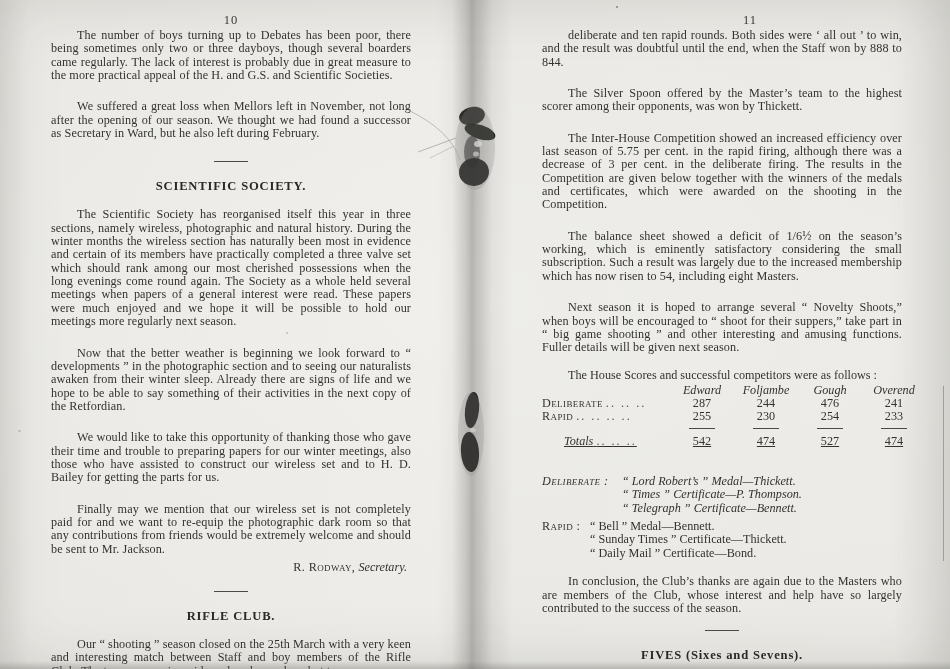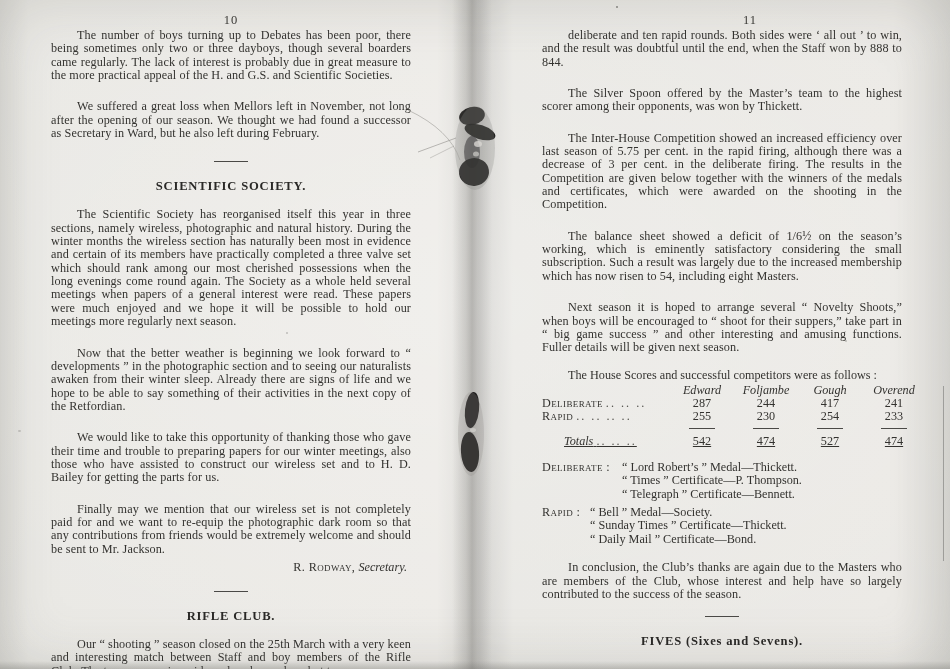--- a/index.html
+++ b/index.html
@@ -66,21 +66,21 @@
   .hs-head .hs-col{font-style:italic;}
   .dots{letter-spacing:2px;color:#55544f;}
   .hs-rules{height:9px;align-items:center;}
   .hs-rules .rule{display:block;width:26px;height:1px;background:#4a4946;margin:0 auto;}
   .hs-totals{margin-top:2px;text-decoration:underline;}
   .hs-totals .t-label{font-style:italic;padding-left:22px;}
   
   .award-group{position:relative;font-size:12.2px;line-height:13.4px;color:#33322f;margin:0;}
   .award-label{position:absolute;left:0;top:0;white-space:nowrap;}
   .award-items{list-style:none;margin:0;padding:0;}
-  .award-deliberate{margin-top:13px;}
+  .award-deliberate{margin-top:27px;font-style:italic;}
   .award-deliberate .award-items{padding-left:80px;}
   .award-rapid{margin-top:5px;}
   .award-rapid .award-items{padding-left:48px;}
   .conclusion{margin-top:15px !important;}
   
   .blot{position:absolute;pointer-events:none;}
   .scratch{position:absolute;pointer-events:none;}
   .edge-line{position:absolute;left:943px;top:386px;width:1px;height:175px;background:rgba(90,90,86,0.45);}
   .speck{position:absolute;border-radius:50%;background:rgba(60,58,54,0.55);}
 </style>
@@ -113,37 +113,37 @@
     <p class="body">Our “ shooting ” season closed on the 25th March with a very keen and interesting match between Staff and boy members of the Rifle Club.  The teams were six a side and each member shot ten</p>
   </div>
 
   <div class="page-col page-right-col">
     <div class="pagenum pagenum-right">11</div>
 
     <p class="body first-para" style="">deliberate and ten rapid rounds.  Both sides were ‘ all out ’ to win, and the result was doubtful until the end, when the Staff won by 888 to 844.</p>
     <p class="body">The Silver Spoon offered by the Master’s team to the highest scorer among their opponents, was won by Thickett.</p>
     <p class="body">The Inter-House Competition showed an increased efficiency over last season of 5.75 per cent. in the rapid firing, although there was a decrease of 3 per cent. in the deliberate firing.  The results in the Competition are given below together with the winners of the medals and certificates, which were awarded on the shooting in the Competition.</p>
     <p class="body">The balance sheet showed a deficit of 1/6½ on the season’s working, which is eminently satisfactory considering the small subscription.  Such a result was largely due to the increased membership which has now risen to 54, including eight Masters.</p>
-    <p class="body" style="margin-bottom:14px;">Next season it is hoped to arrange several “ Novelty Shoots,” when boys will be encouraged to “ shoot for their suppers,” take part in “ big game success ” and other interesting and amusing functions.  Fuller details will be given next season.</p>
+    <p class="body" style="margin-bottom:14px;">Next season it is hoped to arrange several “ Novelty Shoots,” when boys will be encouraged to “ shoot for their suppers,” take part in “ big game shooting ” and other interesting and amusing functions.  Fuller details will be given next season.</p>
 
     <div class="hs-intro">The House Scores and successful competitors were as follows :</div>
 
     <div class="hs-table">
       <div class="hs-row hs-head">
         <span class="hs-label"></span>
         <span class="hs-col">Edward</span>
         <span class="hs-col">Foljambe</span>
         <span class="hs-col">Gough</span>
         <span class="hs-col">Overend</span>
       </div>
       <div class="hs-row">
         <span class="hs-label"><span class="sc">Deliberate</span> <span class="dots">..   ..   ..</span></span>
         <span class="hs-col">287</span>
         <span class="hs-col">244</span>
-        <span class="hs-col">417</span>
+        <span class="hs-col">476</span>
         <span class="hs-col">241</span>
       </div>
       <div class="hs-row">
         <span class="hs-label"><span class="sc">Rapid</span> <span class="dots">..   ..   ..   ..</span></span>
         <span class="hs-col">255</span>
         <span class="hs-col">230</span>
         <span class="hs-col">254</span>
         <span class="hs-col">233</span>
       </div>
       <div class="hs-row hs-rules">
@@ -175,21 +175,21 @@
       <ul class="award-items">
         <li>“ Lord Robert’s ” Medal—Thickett.</li>
         <li>“ Times ” Certificate—P. Thompson.</li>
         <li>“ Telegraph ” Certificate—Bennett.</li>
       </ul>
     </div>
 
     <div class="award-group award-rapid">
       <span class="award-label sc">Rapid :</span>
       <ul class="award-items">
-        <li>“ Bell ” Medal—Society.</li>
+        <li>“ Bell ” Medal—Bennett.</li>
         <li>“ Sunday Times ” Certificate—Thickett.</li>
         <li>“ Daily Mail ” Certificate—Bond.</li>
       </ul>
     </div>
 
     <p class="body conclusion" style="margin-bottom:4px;">In conclusion, the Club’s thanks are again due to the Masters who are members of the Club, whose interest and help have so largely contributed to the success of the season.</p>
 
     <hr class="divider" style="margin-top:15px;">
     <h2 class="sect">FIVES (Sixes and Sevens).</h2>
 

